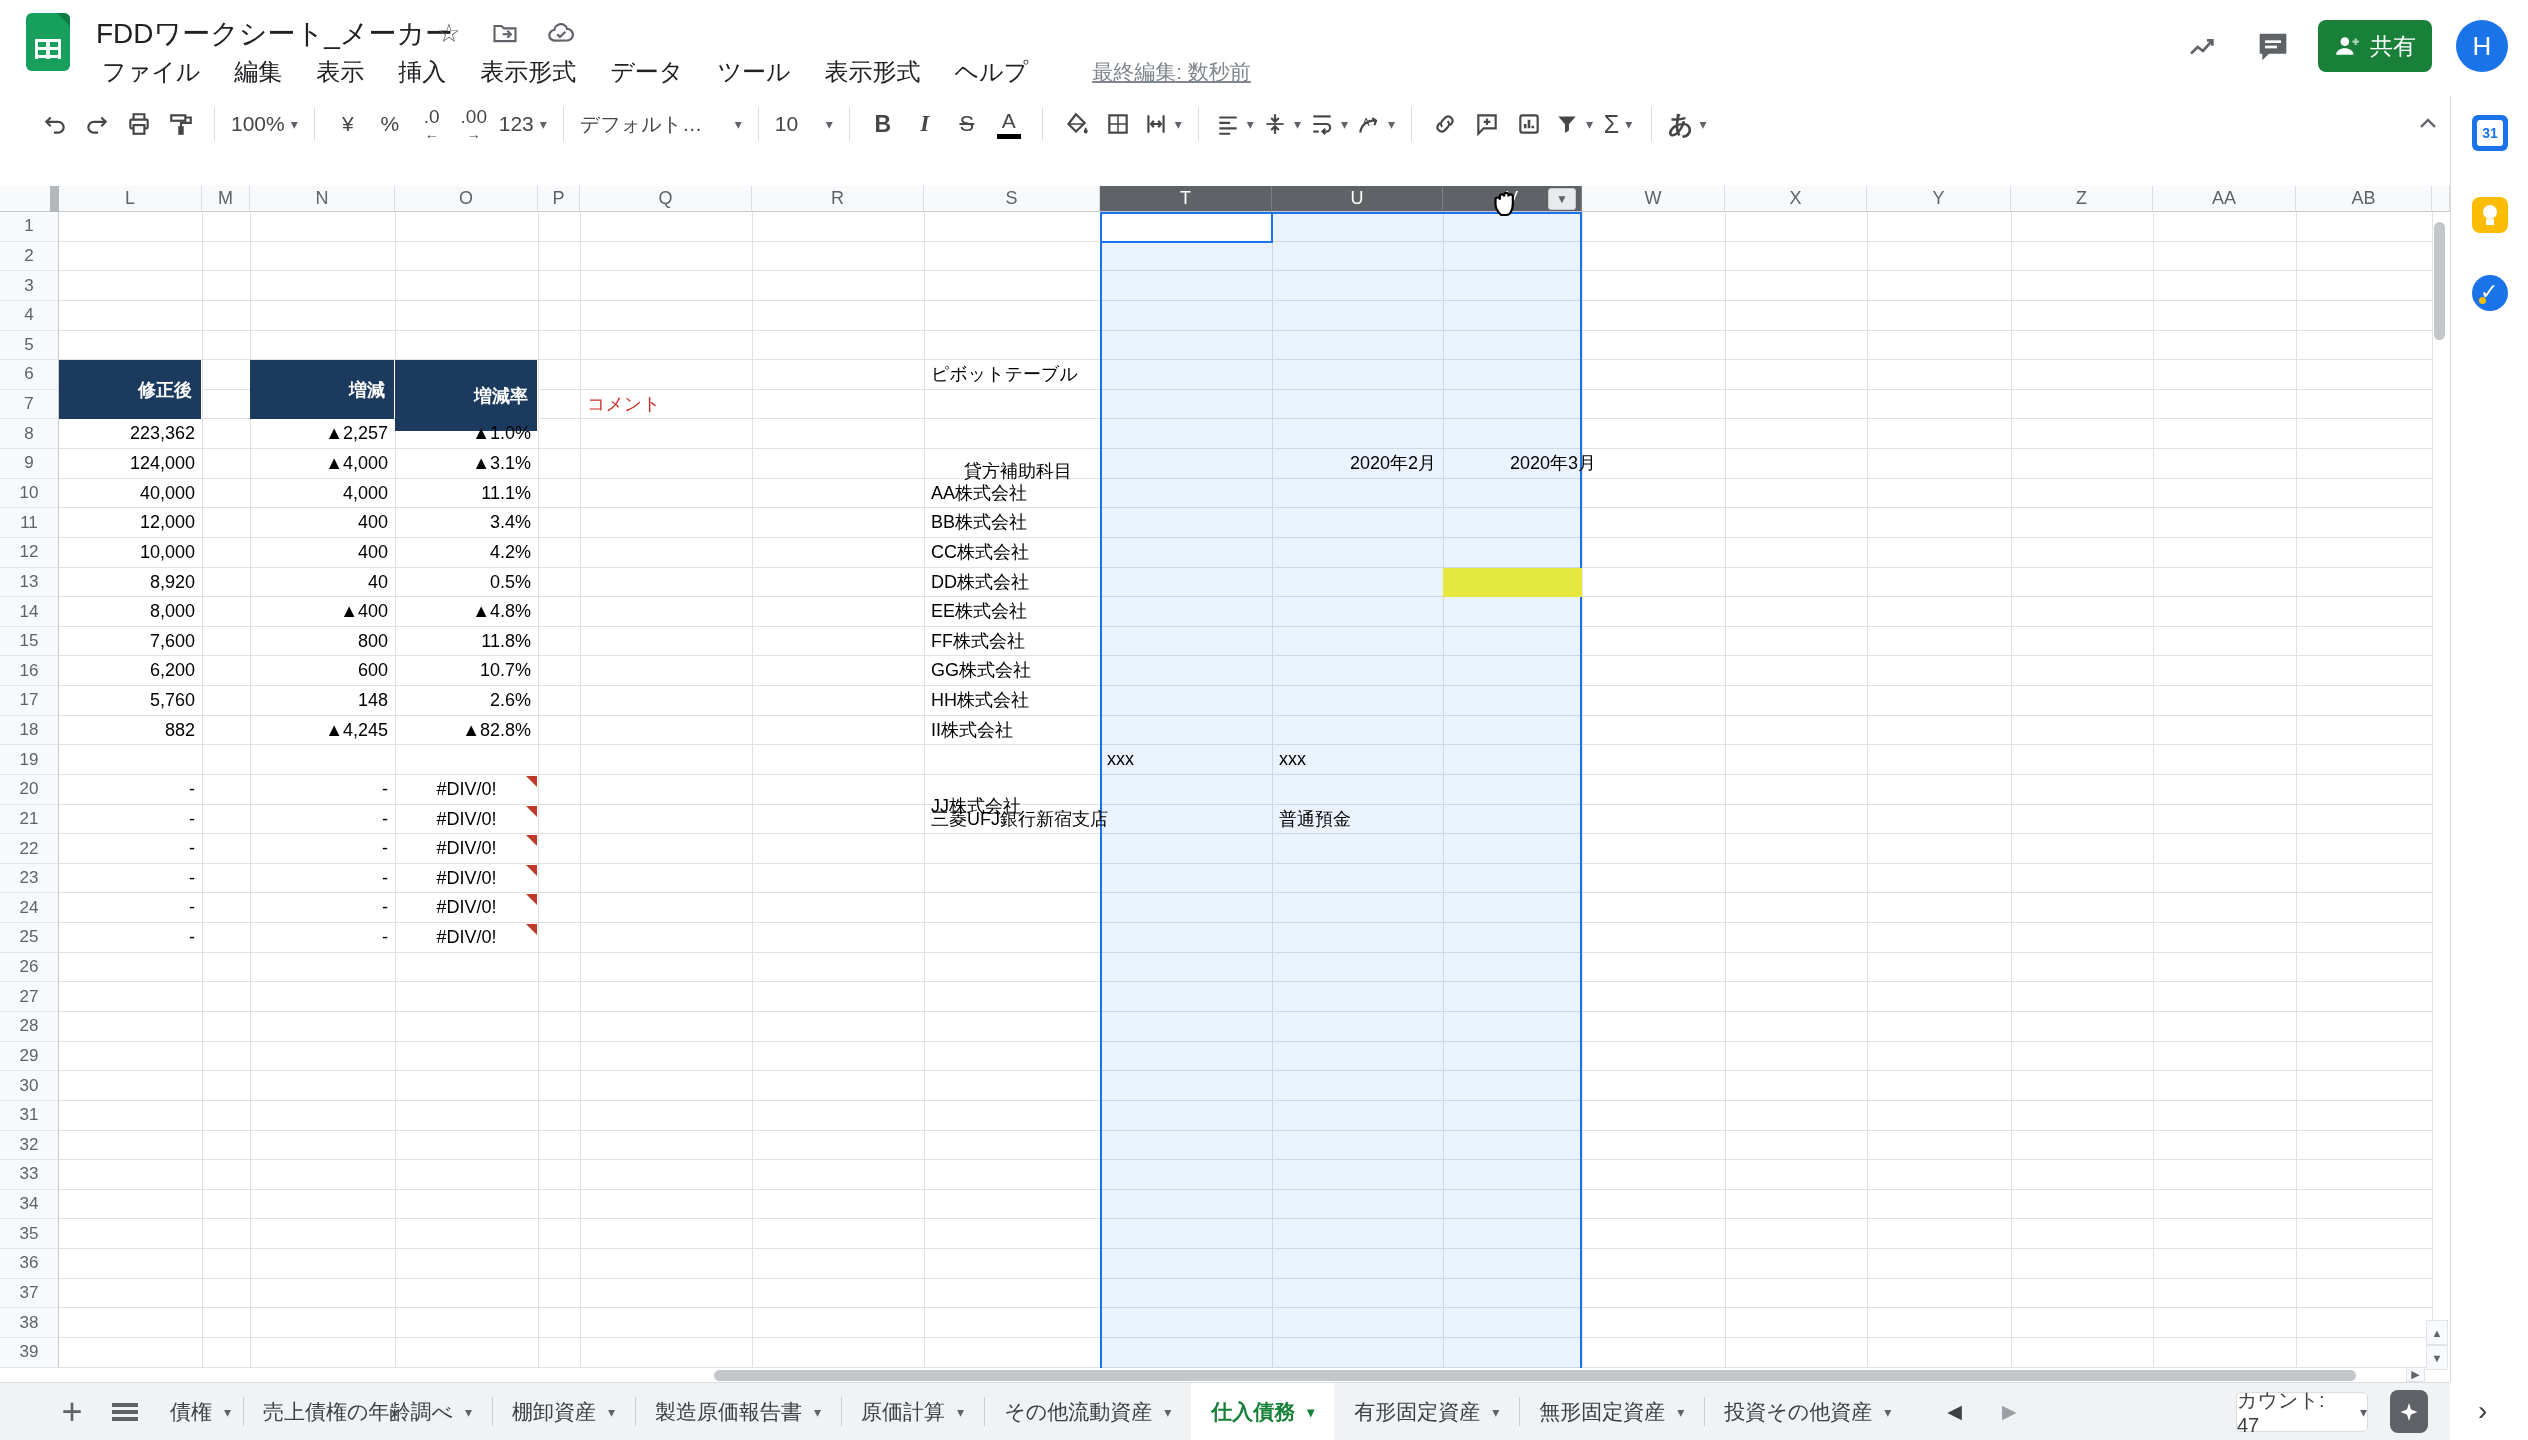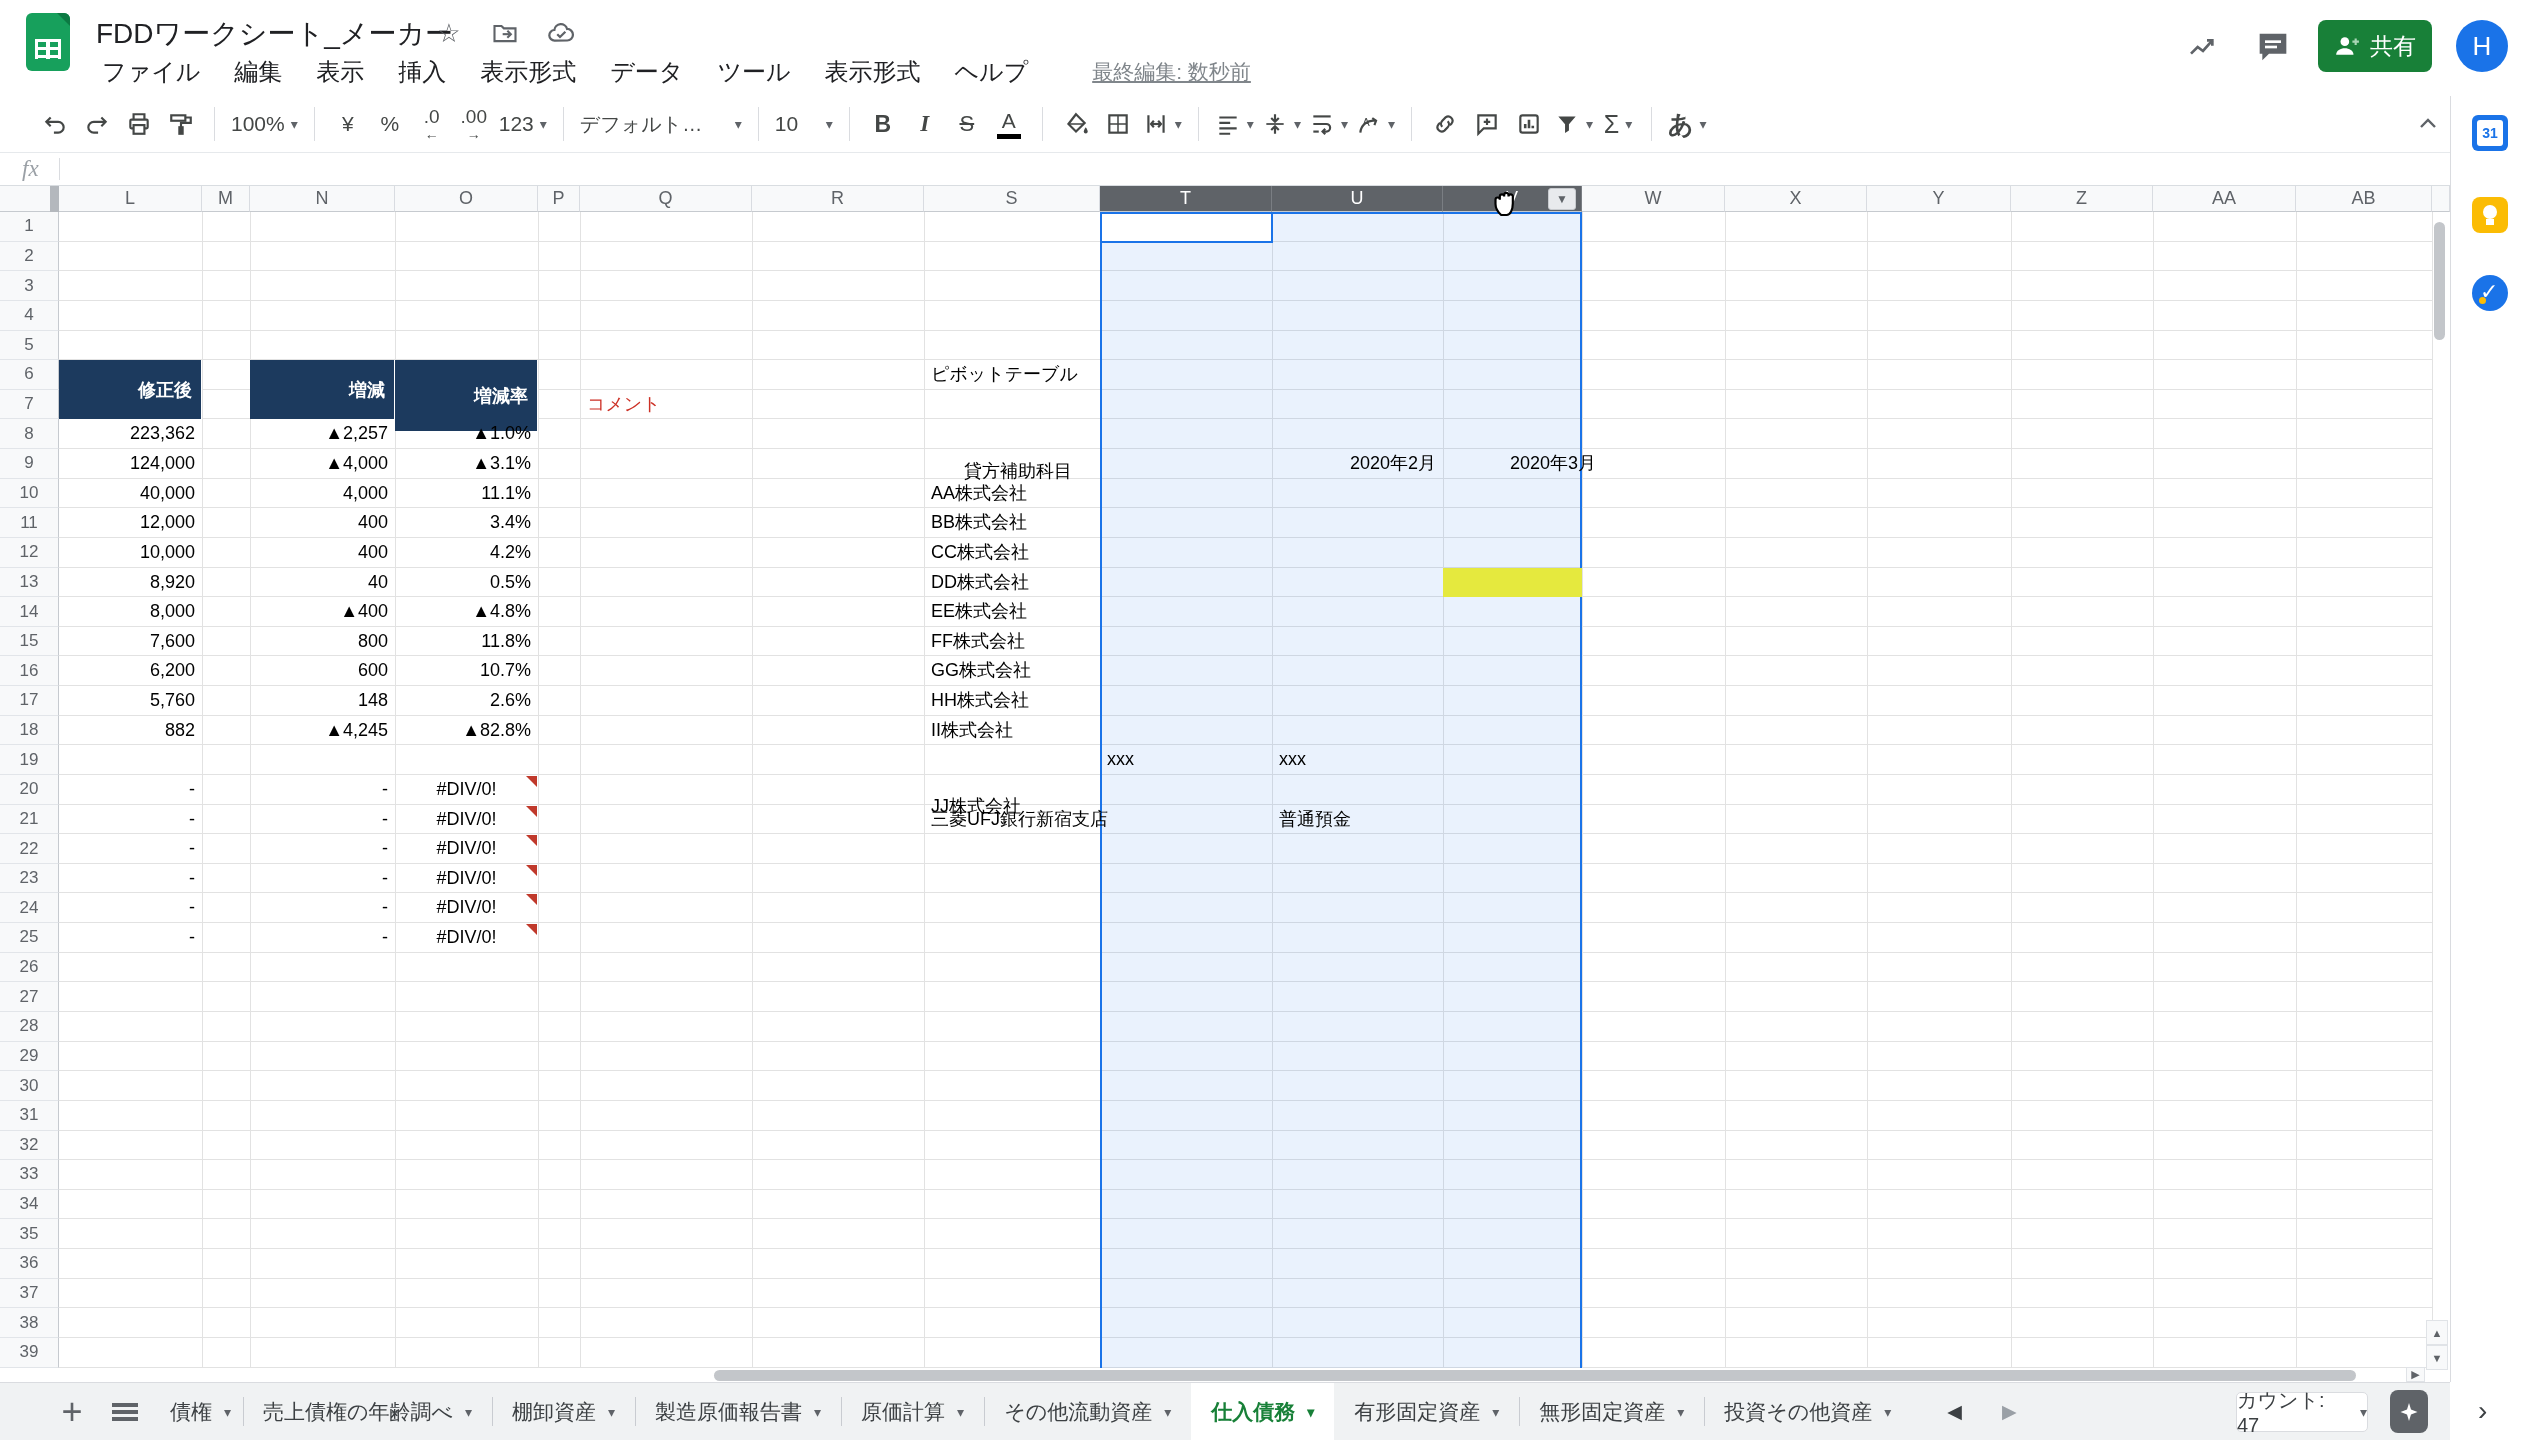--- a/index.html
+++ b/index.html
@@ -343,25 +343,20 @@
       <span style="font-size:25px;font-weight:700;">あ</span>
         <span class="caret">▾</span>
     </div>
   </div>
   <div class="collapse-btn">
     <svg width="24" height="24" viewBox="0 0 24 24" stroke="#5f6368" stroke-width="2.4" fill="none">
         <path d="M5 15l7-7 7 7"></path>
       </svg>
   </div>
 
-  <div class="fxbar">
-    <span class="fx">fx</span>
-    <div class="fxsep"></div>
-    <div class="fxinput"></div>
-  </div>
 
   <div class="grid">
     <div class="gridbody" id="gridbody"></div>
     <div id="layer">
         <div class="vline" style="left: 202px;"></div>
         <div class="vline" style="left: 250px;"></div>
         <div class="vline" style="left: 395px;"></div>
         <div class="vline" style="left: 538px;"></div>
         <div class="vline" style="left: 580px;"></div>
         <div class="vline" style="left: 752px;"></div>

